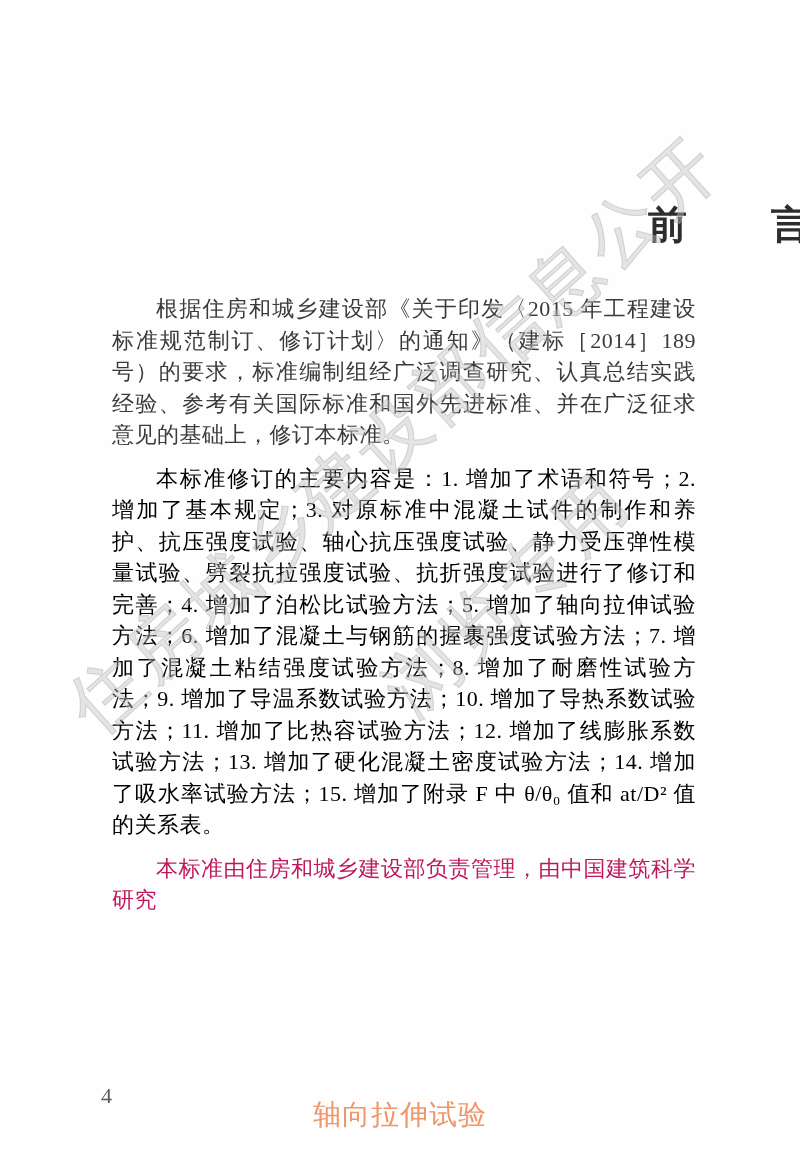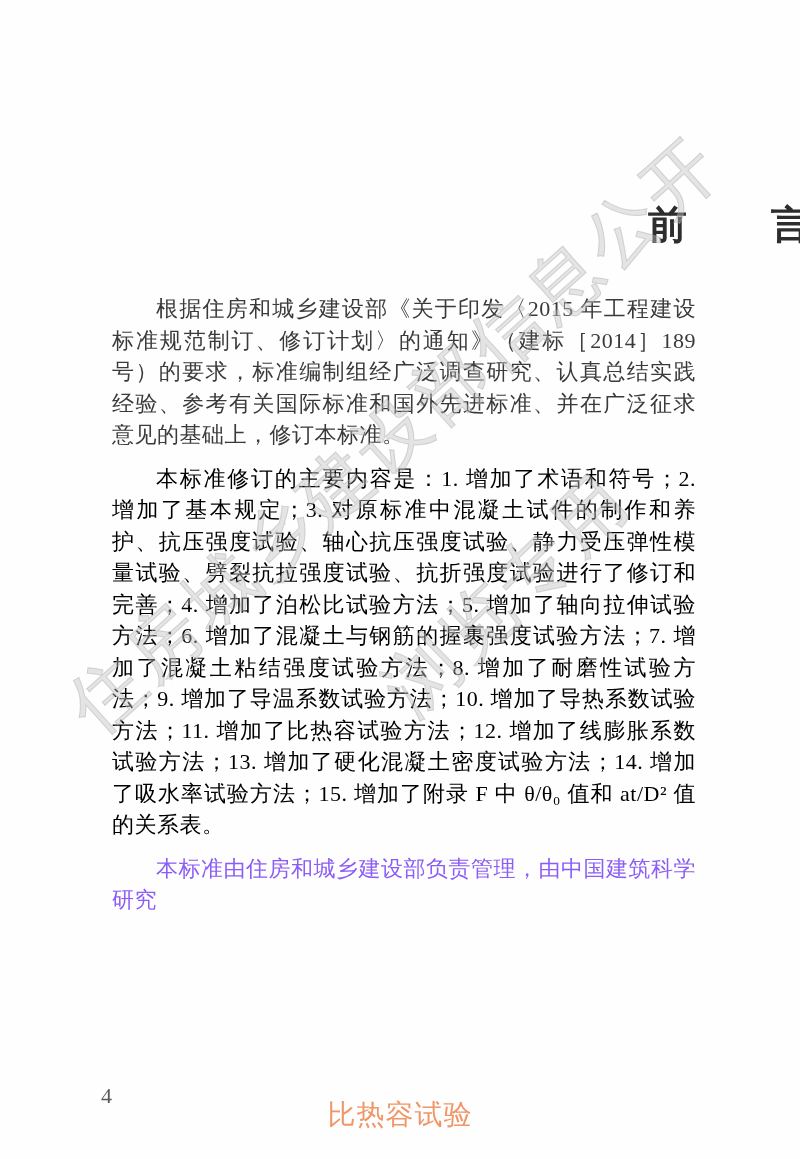--- a/index.html
+++ b/index.html
@@ -92,20 +92,20 @@
 
   <div class="watermark wm1">住房城乡建设部信息公开</div>
 
   <div class="watermark wm2">浏览专用</div>
 
   <h1 class="title" style="color: rgb(45, 45, 45);">前　　言</h1>
 
   <div class="content">
     <p style="color: rgb(58, 58, 58);">根据住房和城乡建设部《关于印发〈2015 年工程建设标准规范制订、修订计划〉的通知》（建标［2014］189 号）的要求，标准编制组经广泛调查研究、认真总结实践经验、参考有关国际标准和国外先进标准、并在广泛征求意见的基础上，修订本标准。</p>
     <p style="color: #000000;">本标准修订的主要内容是：1. 增加了术语和符号；2. 增加了基本规定；3. 对原标准中混凝土试件的制作和养护、抗压强度试验、轴心抗压强度试验、静力受压弹性模量试验、劈裂抗拉强度试验、抗折强度试验进行了修订和完善；4. 增加了泊松比试验方法；5. 增加了轴向拉伸试验方法；6. 增加了混凝土与钢筋的握裹强度试验方法；7. 增加了混凝土粘结强度试验方法；8. 增加了耐磨性试验方法；9. 增加了导温系数试验方法；10. 增加了导热系数试验方法；11. 增加了比热容试验方法；12. 增加了线膨胀系数试验方法；13. 增加了硬化混凝土密度试验方法；14. 增加了吸水率试验方法；15. 增加了附录 F 中 θ/θ₀ 值和 at/D² 值的关系表。</p>
-    <p style="color: #8b5cf6;">本标准由住房和城乡建设部负责管理，由中国建筑科学研究</p>
+    <p style="color: #be185d;">本标准由住房和城乡建设部负责管理，由中国建筑科学研究</p>
   </div>
 
   <div class="page-number">4</div>
 
-  <div class="footer-brand" style="color: rgb(239, 151, 104);">比热容试验</div>
+  <div class="footer-brand" style="color: rgb(239, 151, 104);">轴向拉伸试验</div>
 
 </div>
 
 </body></html>

